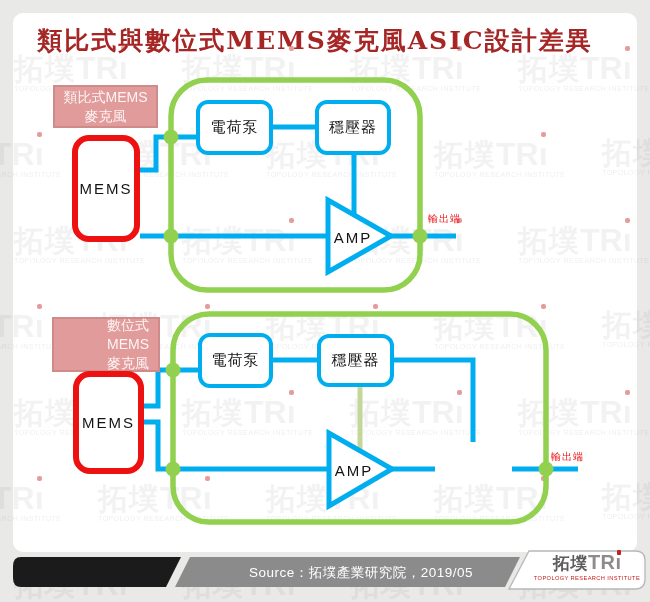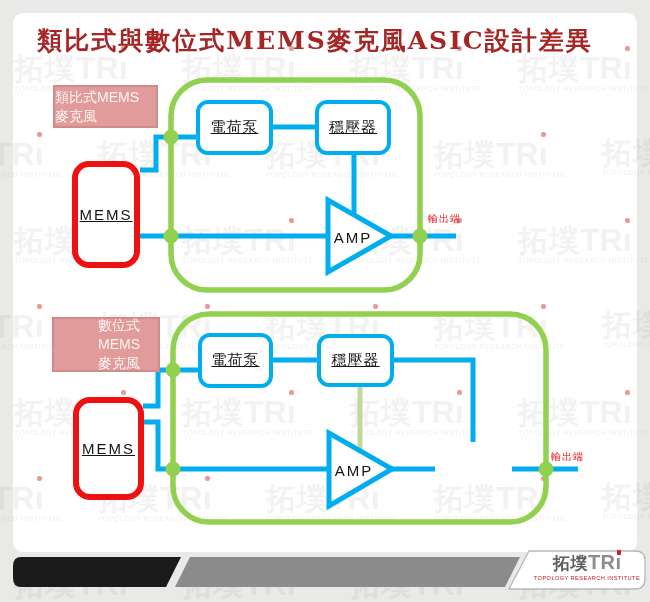--- a/index.html
+++ b/index.html
@@ -25,27 +25,27 @@
     position:absolute;left:0;top:24px;width:630px;text-align:center;z-index:2;
     font-family:"DejaVu Serif",serif;font-weight:bold;font-size:25px;
     letter-spacing:2px;color:#a62626;
   }
   
   .diagram-svg{position:absolute;left:0;top:0;z-index:2;pointer-events:none;}
   
   .dbox{
     position:absolute;z-index:3;background:#ffffff;display:flex;
     align-items:center;justify-content:center;color:#141414;
-    box-sizing:border-box;text-align:center;text-decoration:underline;
-  }
-  .mems-box{border:6px solid #ee1111;border-radius:17px;font-size:15px;letter-spacing:2px;margin-top:26px;}
+    box-sizing:border-box;text-align:center;
+  }
+  .mems-box{border:6px solid #ee1111;border-radius:17px;font-size:15px;letter-spacing:2px;}
   .blue-box{border:4.5px solid #00aeef;border-radius:12px;font-size:15px;letter-spacing:1px;}
   .tag-box{
     position:absolute;z-index:3;background:#e19b9a;border:2px solid #cf8b89;
-    color:#fdf4f4;font-size:14px;line-height:19px;
+    color:#fdf4f4;font-size:14px;line-height:19px;text-align:center;
     box-sizing:border-box;display:flex;flex-direction:column;justify-content:center;
   }
   .amp-label{
     position:absolute;z-index:3;font-size:15px;letter-spacing:2px;color:#141414;
     width:44px;text-align:center;
   }
   .out-label{
     position:absolute;z-index:3;font-size:10px;color:#ee1111;letter-spacing:1px;
     white-space:nowrap;
   }
@@ -262,18 +262,19 @@
   <div class="dbox blue-box" style="left:198px;top:333px;width:75px;height:55px;">電荷泵</div>
   <div class="dbox blue-box" style="left:317px;top:334px;width:77px;height:53px;">穩壓器</div>
   <div class="amp-label" style="left:332px;top:462px;">AMP</div>
   <div class="out-label" style="left:551px;top:450px;">輸出端</div>
 
   <svg class="footer-svg" width="650" height="62" viewBox="0 0 650 62">
     <path d="M190,17 H520 L505,47 H175 Z" fill="#8b8b8b"></path>
     <path d="M21,17 H181 L166,47 H21 Q13,47 13,38 V26 Q13,17 21,17 Z" fill="#1b1b1b"></path>
     <path d="M529,11 H635 Q645,11 645,20 V39 Q645,49 635,49 H509 Z" fill="#ffffff" stroke="#b8b8b8" stroke-width="1.3"></path>
   </svg>
+  <div class="ftext source">Source：拓墣產業研究院，2019/05</div>
   <div class="logo">
     <div class="logo-row1"><span class="logo-cjk">拓墣</span><span class="logo-tri">TR</span><span class="logo-i"><span>ı</span><span class="dot"></span></span></div>
     <div class="logo-sub">TOPOLOGY RESEARCH INSTITUTE</div>
   </div>
 
 </div>
 
 </body></html>

